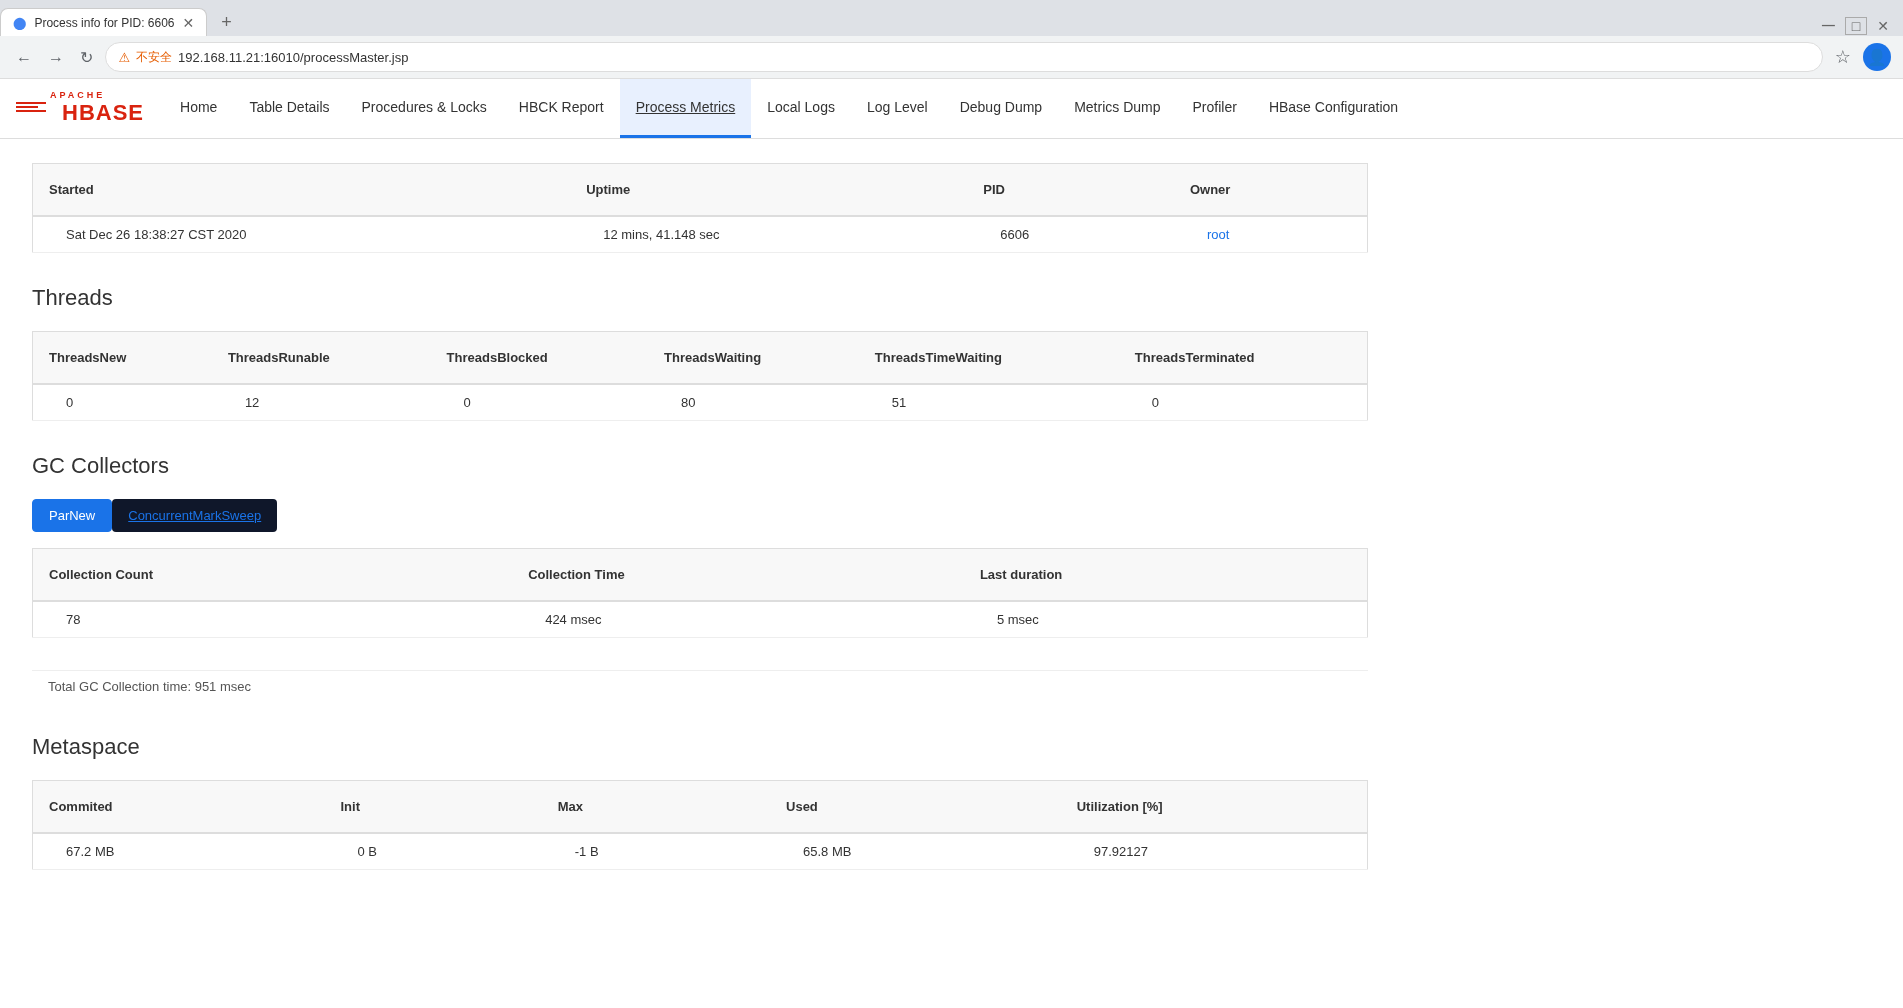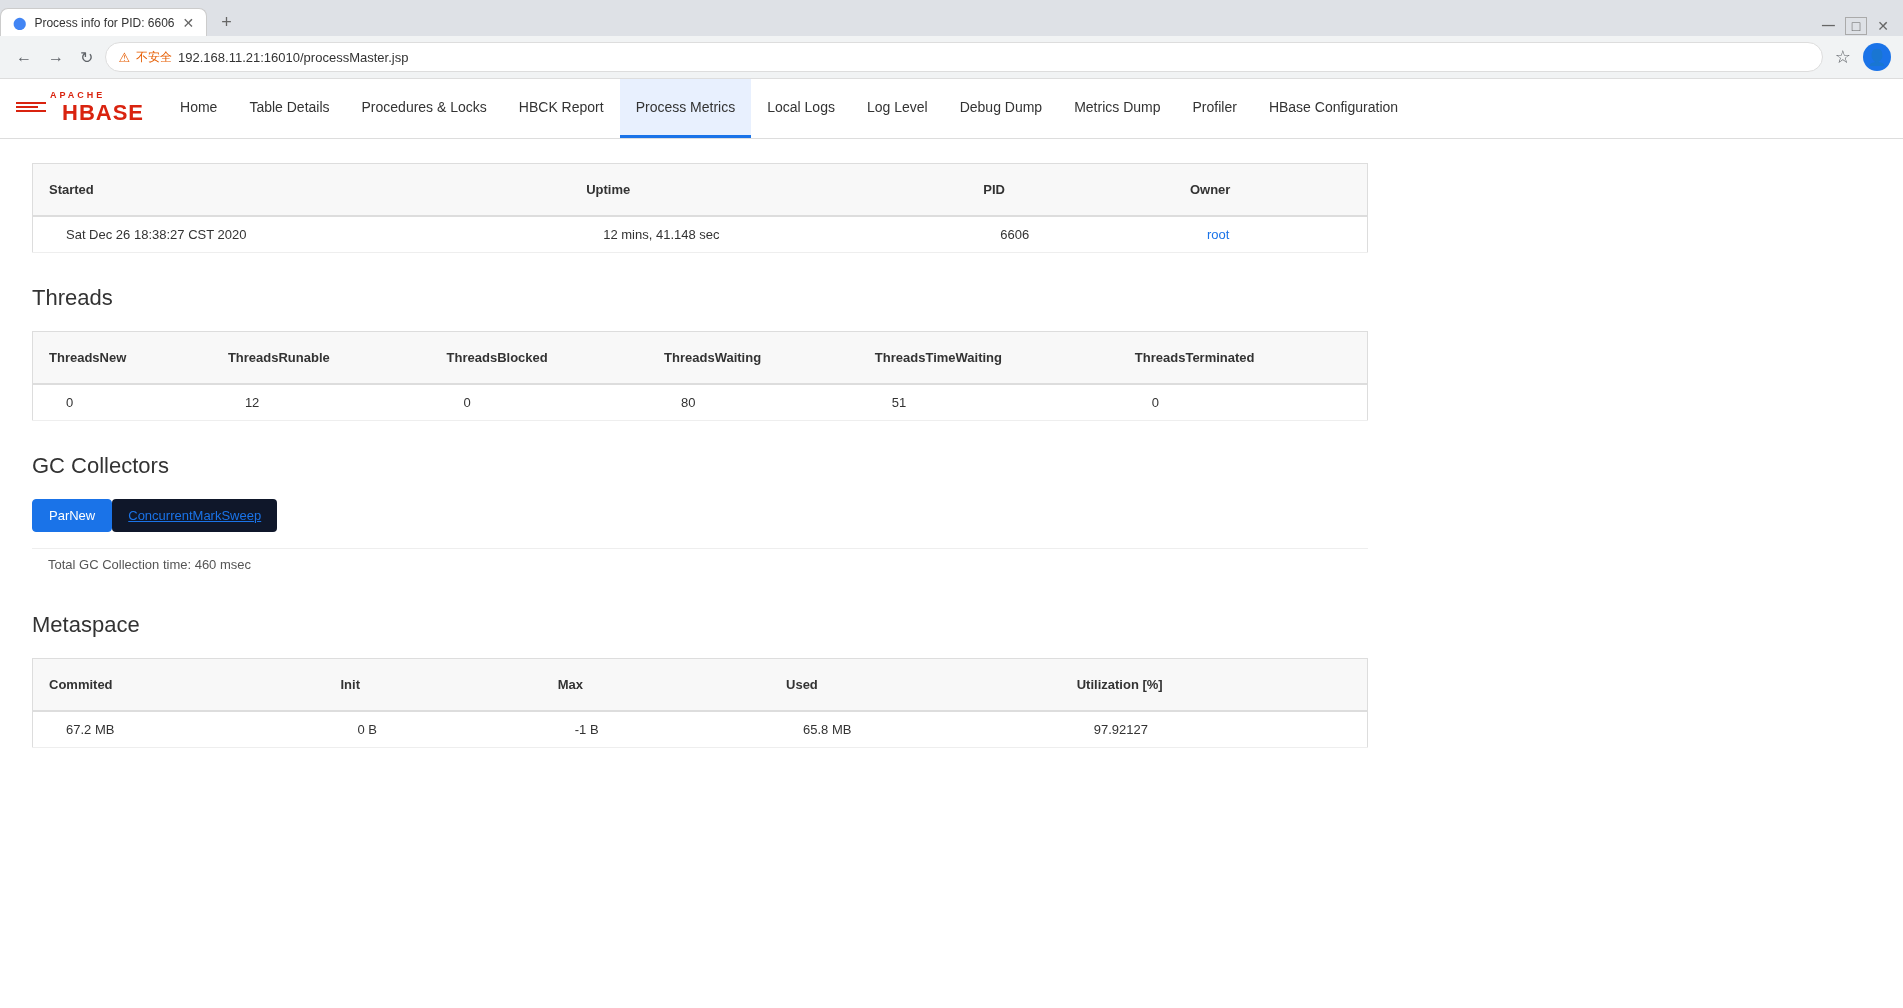--- a/index.html
+++ b/index.html
@@ -17,21 +17,21 @@
     .nav-btn { background: none; border: none; cursor: pointer; color: #5f6368; font-size: 16px; padding: 4px; border-radius: 50%; }
     .address-input { flex: 1; height: 30px; border: 1px solid #ddd; border-radius: 15px; padding: 0 12px; font-size: 13px; background: #fff; color: #333; display: flex; align-items: center; gap: 6px; }
     .star-btn { background: none; border: none; cursor: pointer; color: #5f6368; font-size: 18px; padding: 4px; }
     .account-btn { width: 28px; height: 28px; border-radius: 50%; background: #1a73e8; border: none; cursor: pointer; color: #fff; font-size: 14px; display: flex; align-items: center; justify-content: center; }
 
     
     .hbase-nav { display: flex; align-items: center; padding: 0 0 0 16px; border-bottom: 1px solid #ddd; background: #fff; }
     .hbase-logo { display: flex; align-items: center; margin-right: 20px; padding: 8px 0; }
     .nav-items { display: flex; align-items: flex-end; }
     .nav-item { padding: 20px 16px; font-size: 14px; color: #333; cursor: pointer; text-decoration: none; border-bottom: 3px solid transparent; white-space: nowrap; }
-    .nav-item.active { background: #e8f0fe; border-bottom: 3px solid #1a73e8; color: #333; }
+    .nav-item.active { background: #e8f0fe; border-bottom: 3px solid #1a73e8; color: #333; text-decoration: underline; }
 
     
     .main-content { padding: 24px 32px; max-width: 1400px; }
     .page-title { font-size: 26px; font-weight: 400; color: #333; margin-bottom: 24px; }
 
     
     .info-table { width: 100%; border-collapse: collapse; margin-bottom: 32px; border: 1px solid #ddd; }
     .info-table th { text-align: left; padding: 18px 16px; font-weight: 600; font-size: 13px; color: #333; background: #f8f8f8; border-bottom: 2px solid #ddd; }
     .info-table td { padding: 10px 33px; font-size: 13px; color: #333; border-bottom: 1px solid #eee; vertical-align: top; }
     .info-table td.link-val { color: #1a73e8; }
@@ -156,21 +156,37 @@
       </tbody>
     </table>
   </div>
 
   <div class="section-gap">
     <h2 class="section-title">GC Collectors</h2>
     <div class="gc-tabs">
       <button class="gc-tab active">ParNew</button>
       <button class="gc-tab inactive">ConcurrentMarkSweep</button>
     </div>
-    <div class="gc-total">Total GC Collection time: 460 msec</div>
+    <table class="info-table">
+      <thead>
+        <tr>
+          <th>Collection Count</th>
+          <th>Collection Time</th>
+          <th>Last duration</th>
+        </tr>
+      </thead>
+      <tbody>
+        <tr>
+          <td>78</td>
+          <td>424 msec</td>
+          <td>5 msec</td>
+        </tr>
+      </tbody>
+    </table>
+    <div class="gc-total">Total GC Collection time: 951 msec</div>
   </div>
 
   <div class="section-gap">
     <h2 class="section-title">Metaspace</h2>
     <table class="info-table">
       <thead>
         <tr>
           <th>Commited</th>
           <th>Init</th>
           <th>Max</th>

